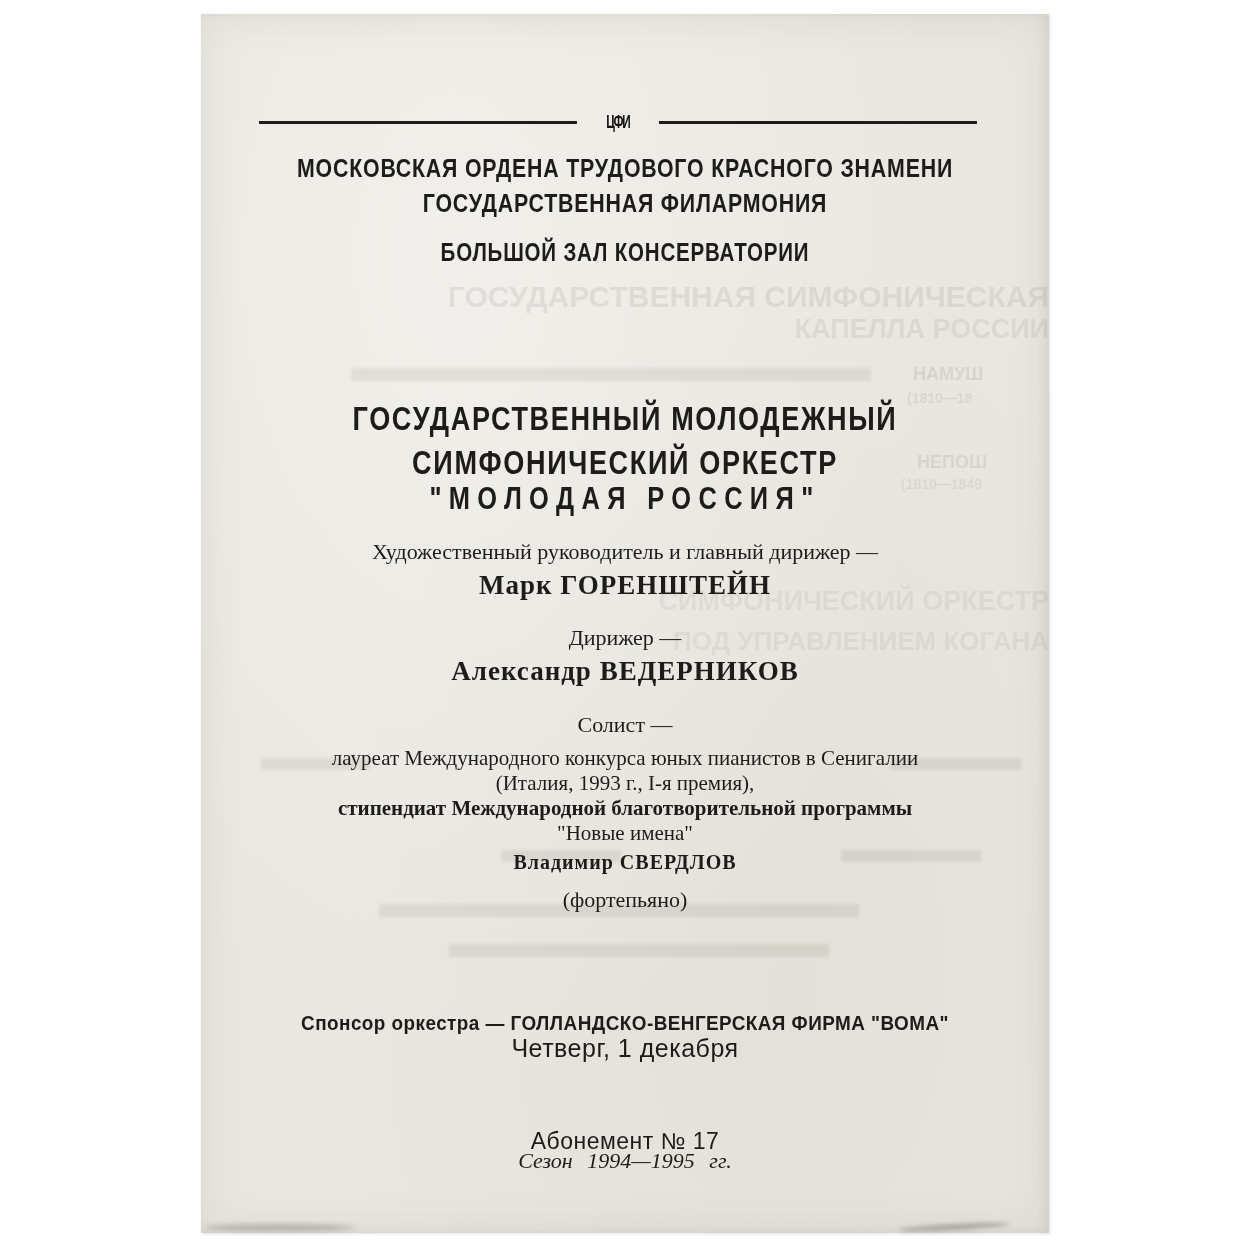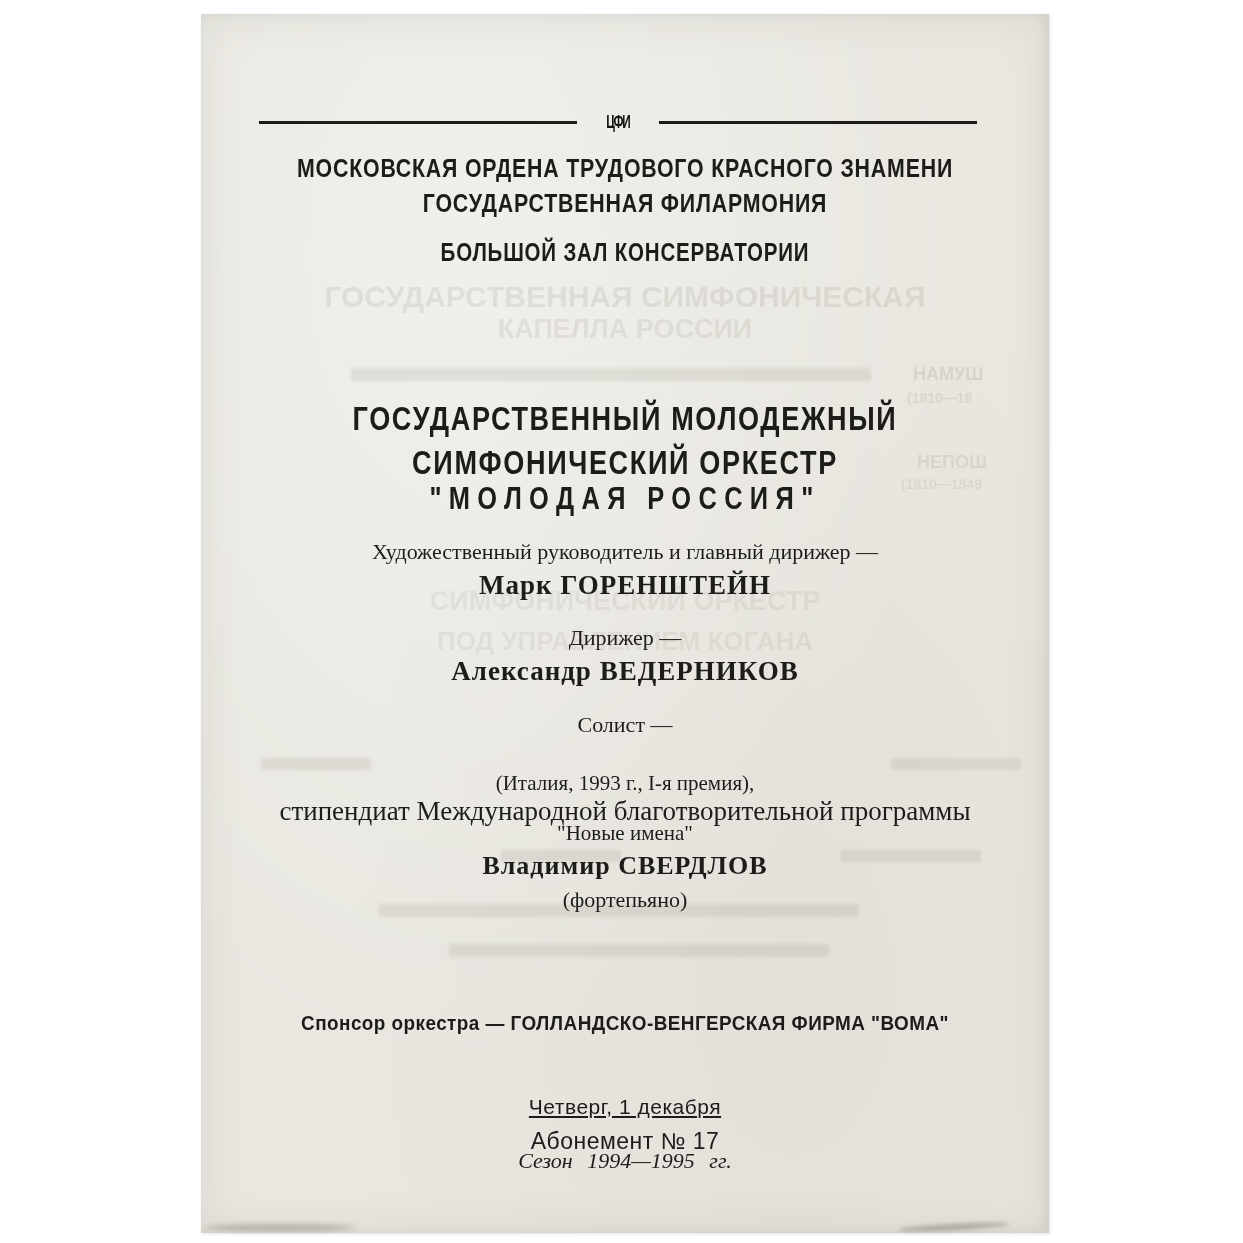--- a/index.html
+++ b/index.html
@@ -46,38 +46,38 @@
   .l-title2{top:430px;font-size:33px;font-weight:700;letter-spacing:2px;}
   .l-title3{top:467px;font-size:31px;font-weight:700;letter-spacing:9px;}
 
   .l-adir-label{top:525px;font-size:22px;}
   .l-adir-name{top:556px;font-size:27px;font-weight:700;letter-spacing:1px;}
   .l-cond-label{top:611px;font-size:22px;}
   .l-cond-name{top:642px;font-size:27px;font-weight:700;letter-spacing:1px;}
   .l-sol-label{top:698px;font-size:22px;}
   .l-cred1{top:732px;font-size:21px;}
   .l-cred2{top:757px;font-size:21px;}
-  .l-cred3{top:782px;font-size:27px;}
+  .l-cred3{top:782px;font-size:21px;font-weight:bold;}
   .l-cred4{top:807px;font-size:21px;}
-  .l-sol-name{top:837px;font-size:26px;font-weight:700;letter-spacing:1px;}
+  .l-sol-name{top:837px;font-size:20px;font-weight:700;letter-spacing:1px;}
   .l-instr{top:873px;font-size:22px;}
 
   .l-sponsor{top:997px;font-size:21px;font-weight:700;letter-spacing:0.5px;}
-  .l-date{top:1081px;font-size:21px;letter-spacing:0.5px;text-decoration:underline;}
+  .l-date{top:1020px;font-size:25px;letter-spacing:0.5px;}
   .l-abo{top:1114px;font-size:23px;letter-spacing:0.5px;}
   .l-season{top:1134px;font-size:22px;font-weight:400;font-style:italic;word-spacing:9px;}
 
   
   #ghost-layer{position:absolute;inset:0;pointer-events:none;}
   .ghost-text{
     position:absolute;color:#6b685c;white-space:nowrap;
     font-family:"Liberation Sans",sans-serif;font-weight:700;
     filter:blur(0.6px);
   }
-  .ghost-center{left:0;width:100%;text-align:center;}
+  .ghost-center{left:0;width:100%;text-align:right;}
   .ghost-bar{
     position:absolute;background:rgba(90,86,72,0.10);border-radius:2px;
     filter:blur(1.6px);
   }
   .crease-bl{
     position:absolute;left:4px;bottom:2px;width:150px;height:7px;
     background:rgba(50,45,35,0.25);filter:blur(2.5px);border-radius:50%;
   }
   .crease-br{
     position:absolute;right:40px;bottom:3px;width:110px;height:6px;
@@ -122,20 +122,21 @@
   <div class="line sans cond l-title2">СИМФОНИЧЕСКИЙ ОРКЕСТР</div>
   <div class="line sans cond l-title3">"МОЛОДАЯ РОССИЯ"</div>
 
   <div class="line serif l-adir-label">Художественный руководитель и главный дирижер —</div>
   <div class="line serif l-adir-name">Марк ГОРЕНШТЕЙН</div>
 
   <div class="line serif l-cond-name">Александр ВЕДЕРНИКОВ</div>
   <div class="line serif l-cond-label">Дирижер —</div>
 
   <div class="line serif l-sol-label">Солист —</div>
+  <div class="line serif l-cred1">лауреат Международного конкурса юных пианистов в Сенигалии</div>
   <div class="line serif l-cred2">(Италия, 1993 г., I-я премия),</div>
   <div class="line serif l-cred3">стипендиат Международной благотворительной программы</div>
   <div class="line serif l-cred4">"Новые имена"</div>
   <div class="line serif l-sol-name">Владимир СВЕРДЛОВ</div>
   <div class="line serif l-instr">(фортепьяно)</div>
 
   <div class="line sans cond9 l-sponsor">Спонсор оркестра — ГОЛЛАНДСКО-ВЕНГЕРСКАЯ ФИРМА "ВОМА"</div>
 
   <div class="line sans l-date">Четверг, 1 декабря</div>
   <div class="line sans l-abo">Абонемент № 17</div>

